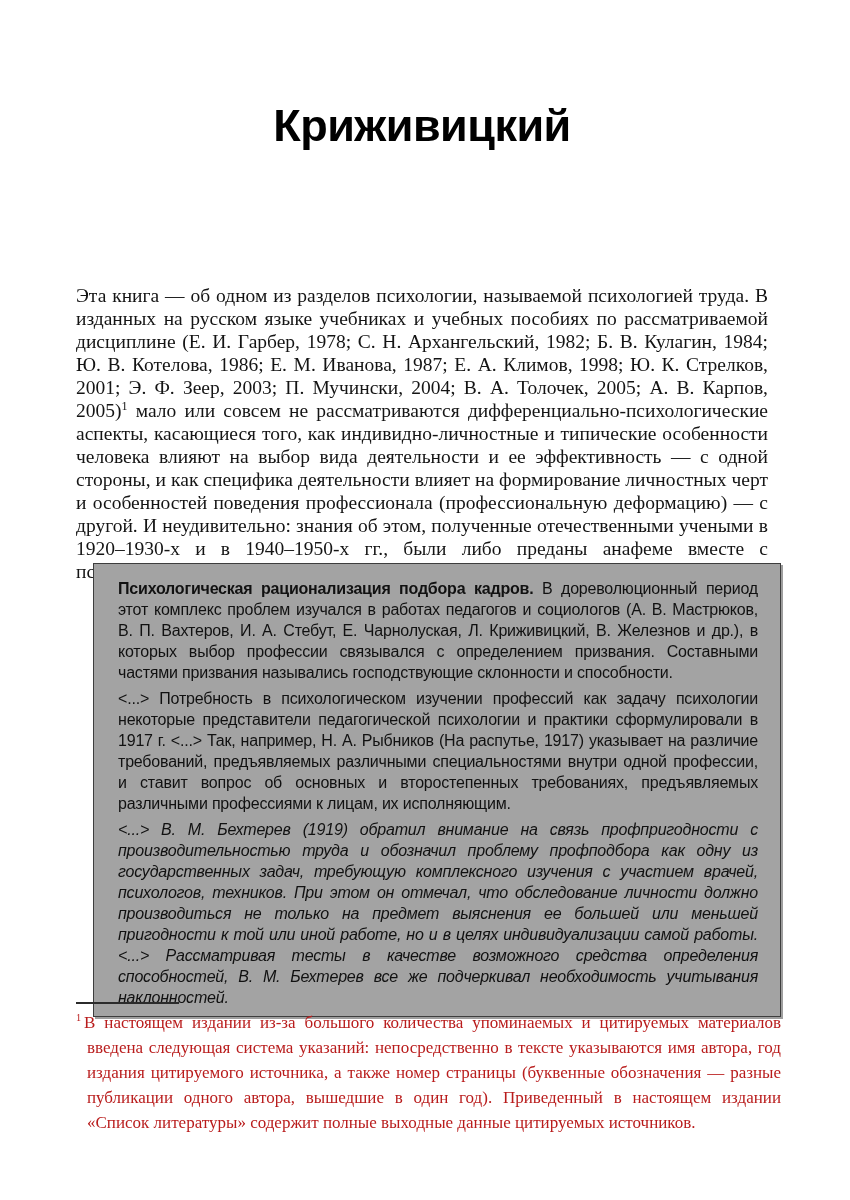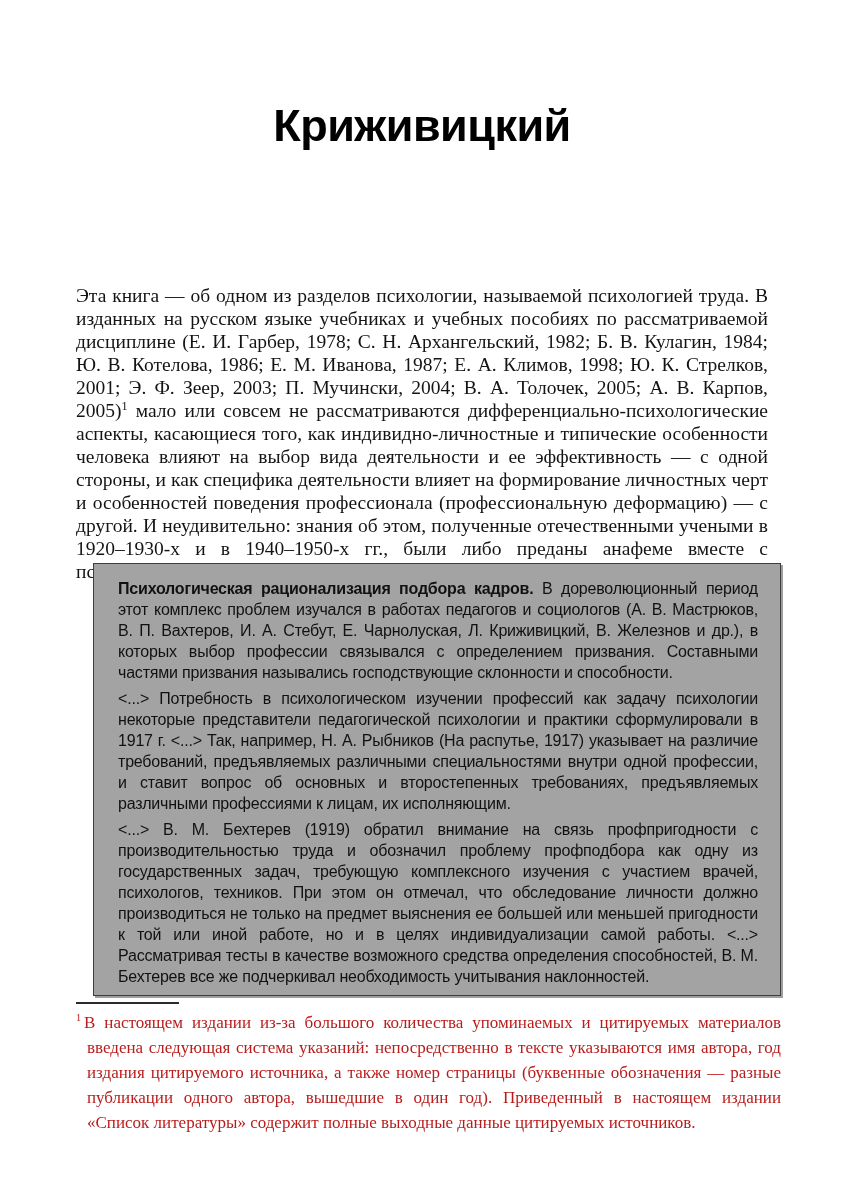--- a/index.html
+++ b/index.html
@@ -58,21 +58,21 @@
     padding: 14px 22px 8px 24px;
     font-family: "Liberation Sans", sans-serif;
     font-size: 16px;
     line-height: 21px;
     letter-spacing: -0.2px;
     text-align: justify;
     color: #111111;
     margin-left: 16px;
   }
   .box-p { margin: 0 0 5px 0; }
-  .box-p.last { margin: 0; }
+  .box-p.last { margin: 0; font-style: italic; }
   .box-heading { font-weight: bold; }
   .fn-sep {
     position: absolute;
     top: 1002px;
     left: 76px;
     width: 103px;
     height: 0;
     border-top: 2px solid #2b2b2b;
   }
   .footnote {

